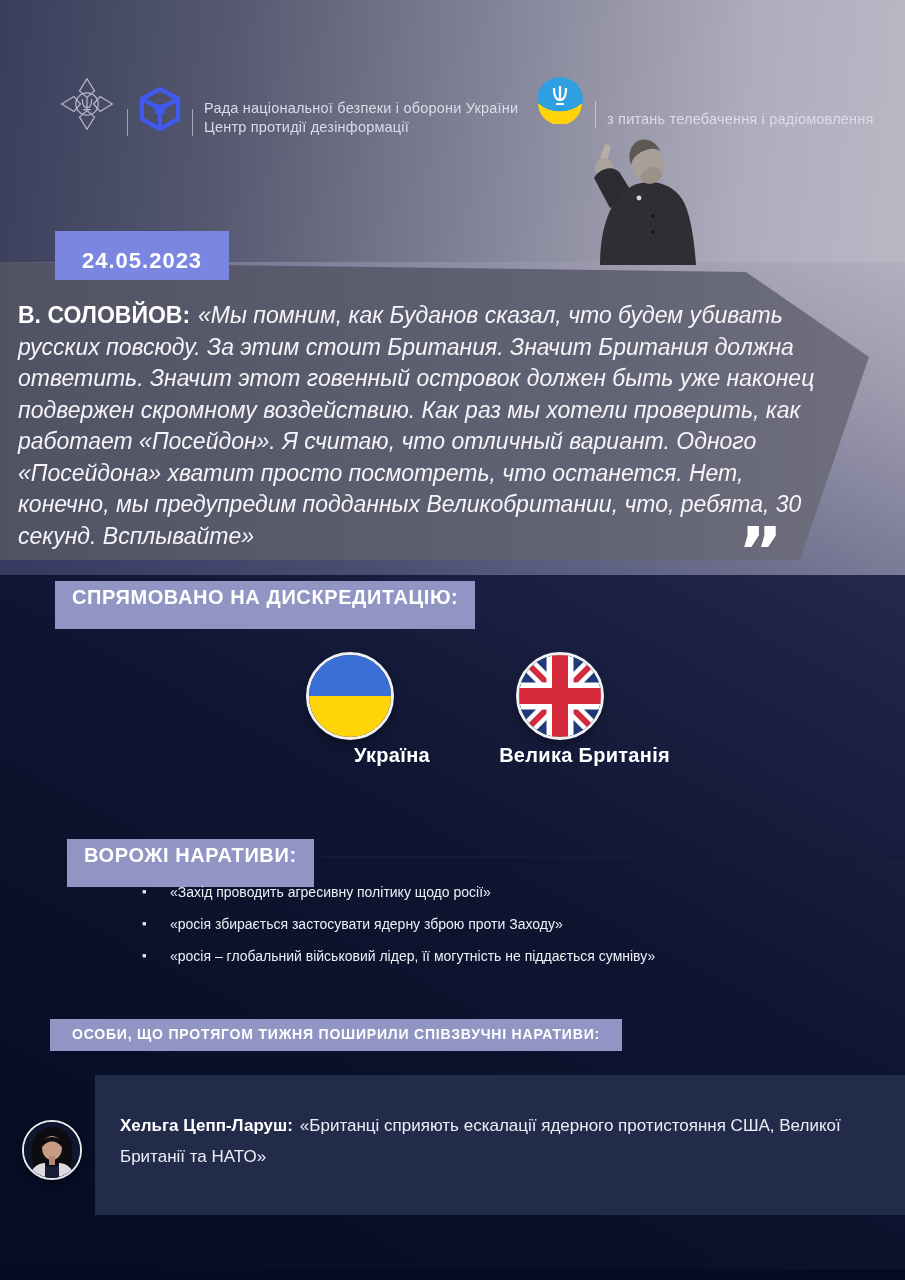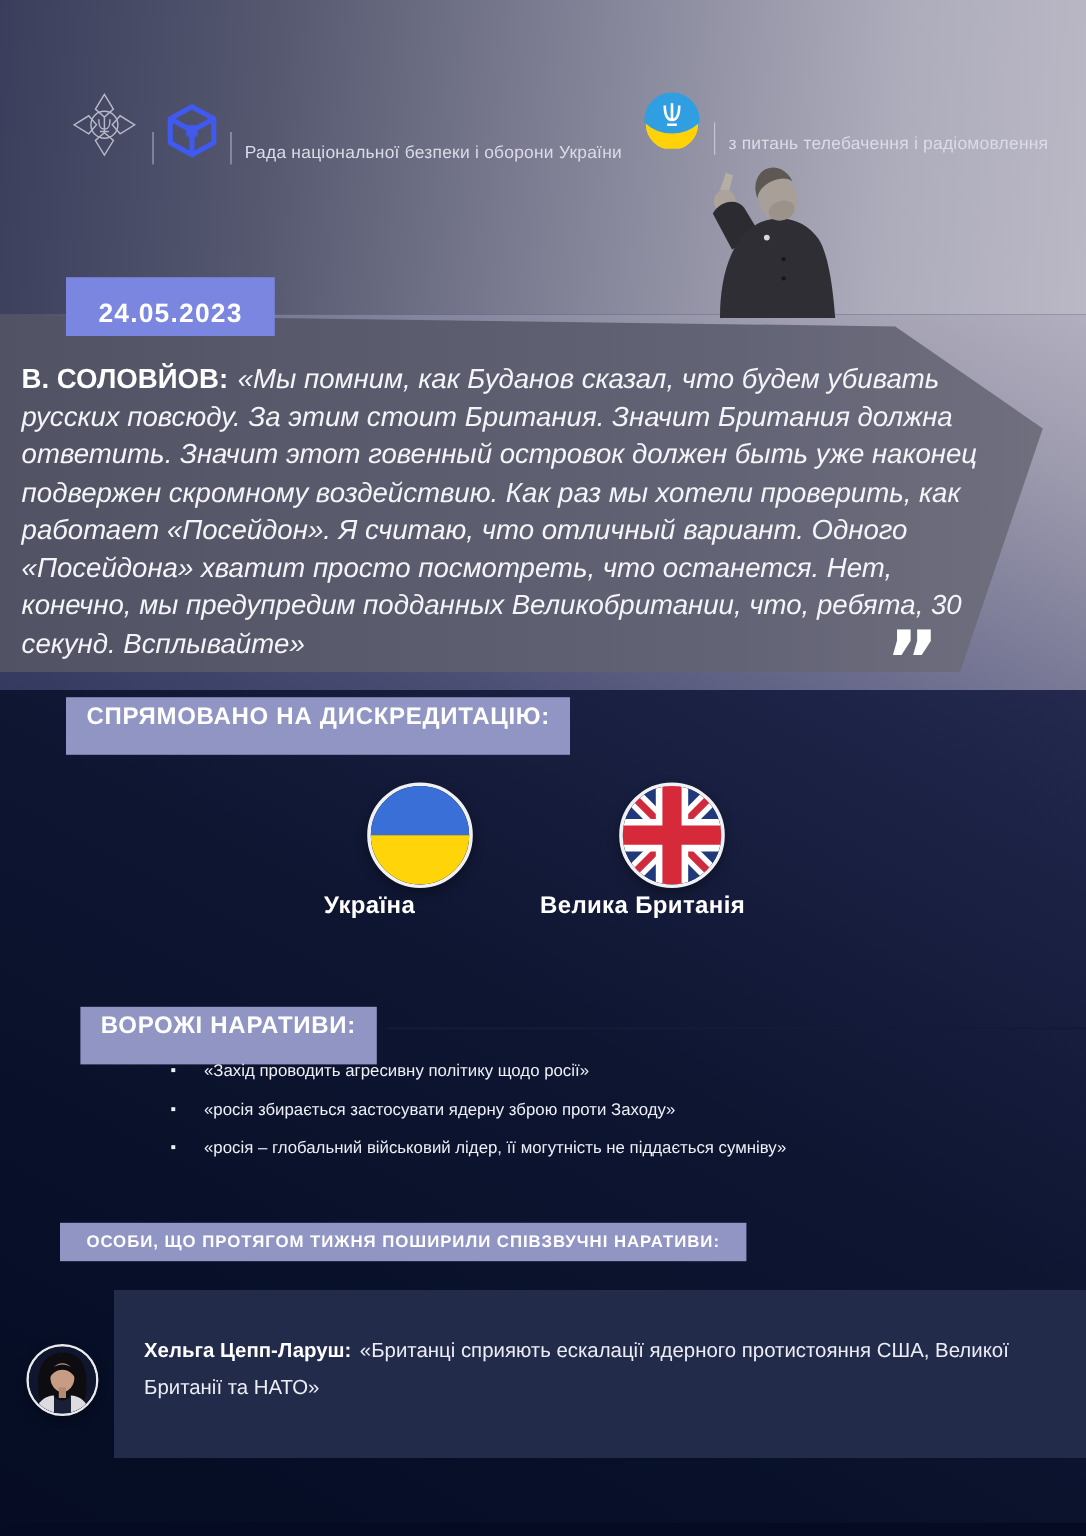--- a/index.html
+++ b/index.html
@@ -41,21 +41,21 @@
   .b3{left:50px;top:1019px;font-size:14px;padding:7px 22px 9px;letter-spacing:.8px;}
   .nline{position:absolute;left:322px;right:0;top:856px;height:2px;background:#141b38;z-index:4;}
   
   .flag{position:absolute;top:652px;width:88px;height:88px;border-radius:50%;
     border:3px solid #f1f1f4;box-sizing:border-box;overflow:hidden;z-index:5;
     box-shadow:0 4px 10px rgba(0,0,0,.35);}
   .flag svg{display:block;width:82px;height:82px;}
   .flag-ua{left:306px;}
   .flag-uk{left:516px;}
   .flag-label{position:absolute;top:744px;z-index:5;font-weight:700;font-size:20px;
-    text-align:left;color:#fff;letter-spacing:.3px;}
+    text-align:right;color:#fff;letter-spacing:.3px;}
   .lbl-ua{left:270px;width:160px;}
   .lbl-uk{left:450px;width:220px;}
   
   .narr{position:absolute;left:140px;top:876px;width:750px;z-index:5;list-style:none;margin:0;padding:0;}
   .narr li{font-size:14px;line-height:32px;color:#eef0f6;padding-left:30px;position:relative;}
   .narr li::before{content:"▪";position:absolute;left:2px;top:0;font-size:13px;color:#eef0f6;}
   
   .person-card{position:absolute;left:95px;top:1075px;width:810px;height:140px;
     background:#232b4b;z-index:4;}
   .avatar{position:absolute;left:22px;top:1120px;width:56px;height:56px;border-radius:50%;
@@ -120,20 +120,21 @@
     <span>
       <svg width="42" height="46" viewBox="0 0 44 48" fill="none" stroke="#4059ee" stroke-width="4.5" stroke-linejoin="round">
         <path d="M22,3 L41,13.5 L41,34.5 L22,45 L3,34.5 L3,13.5 Z"></path>
         <path d="M3,13.5 L22,24 L41,13.5 M22,24 V45"></path>
         <rect x="17" y="19" width="10" height="10" fill="#4059ee" stroke="none"></rect>
       </svg>
     </span>
     <span class="vsep"></span>
     <div class="org">
       <div>Рада національної безпеки і оборони України</div>
+      <div>Центр протидії дезінформації</div>
     </div>
   </div>
 
   <div class="hdr hdr-right">
     <span>
       <svg width="48" height="48" viewBox="0 0 48 48">
         <circle cx="24" cy="24" r="23" fill="#2f9fe2"></circle>
         <path d="M2,27 A22,22 0 0 0 46,27 A30,26 0 0 1 2,27 Z" fill="#ffd20a"></path>
         <path d="M24,10 v15 M18,12 c0,8 2,12 6,12 M30,12 c0,8 -2,12 -6,12 M20,28 h8" stroke="#fff" stroke-width="2.2" fill="none"></path>
       </svg>

